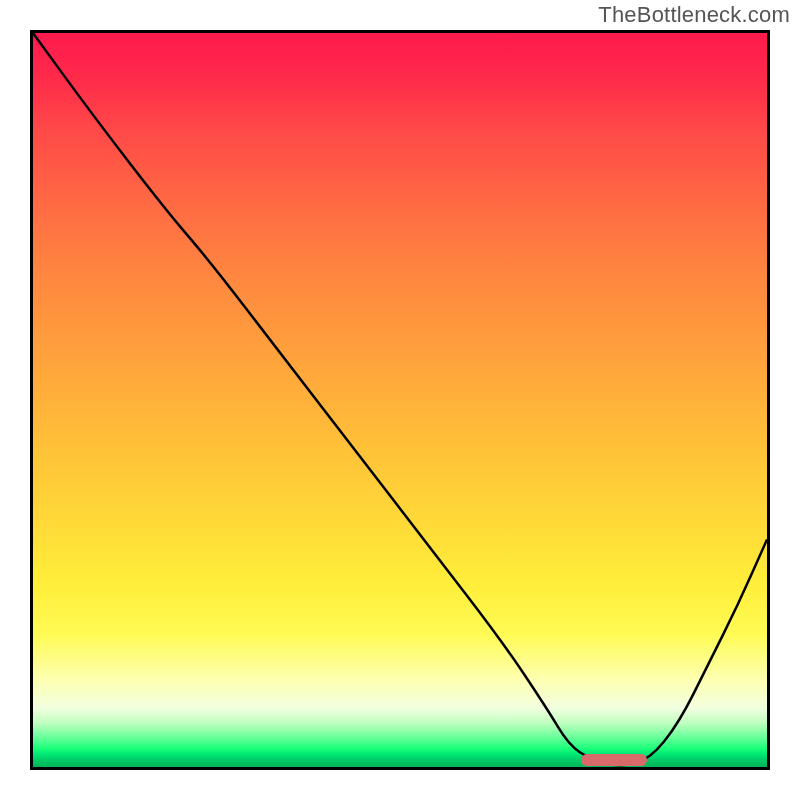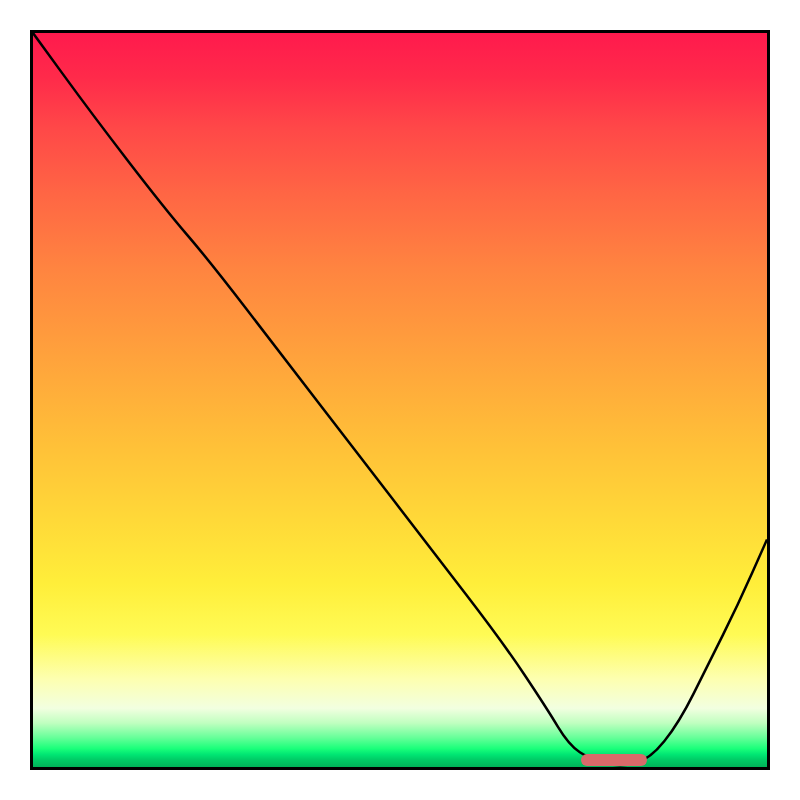--- a/index.html
+++ b/index.html
@@ -74,20 +74,21 @@
     height: 12px;
     border-radius: 6px;
     background: #d86a6a;
     z-index: 3;
   }
 </style>
 </head>
 <body>
 
 <div class="frame">
+  <div class="watermark">TheBottleneck.com</div>
 
   <div class="plot-area">
     <div class="gradient"></div>
 
     <svg class="curve" viewBox="0 0 100 100" preserveAspectRatio="none">
       <path id="curve-path" fill="none" stroke="#000000" stroke-width="0.35" d="M 0 0 Q 0 0 4 5.5 Q 8 11 13 17.5 Q 18 24 21 27.5 Q 24 31 29 37.5 Q 34 44 39 50.5 Q 44 57 49 63.5 Q 54 70 59 76.5 Q 64 83 67 87.5 Q 70 92 71.5 94.5 Q 73 97 74.5 98 Q 76 99 78 99.5 Q 80 100 82 99.5 Q 84 99 86 96.5 Q 88 94 90 90 Q 92 86 94 82 Q 96 78 98 73.5 T 100 69" vector-effect="non-scaling-stroke" style="stroke-width: 2.5px;"></path>
     </svg>
 
     <div class="marker" id="marker" style="left: 547.6px; width: 66.6px; bottom: 0.7px; background: rgb(216, 106, 106);"></div>
   </div>

